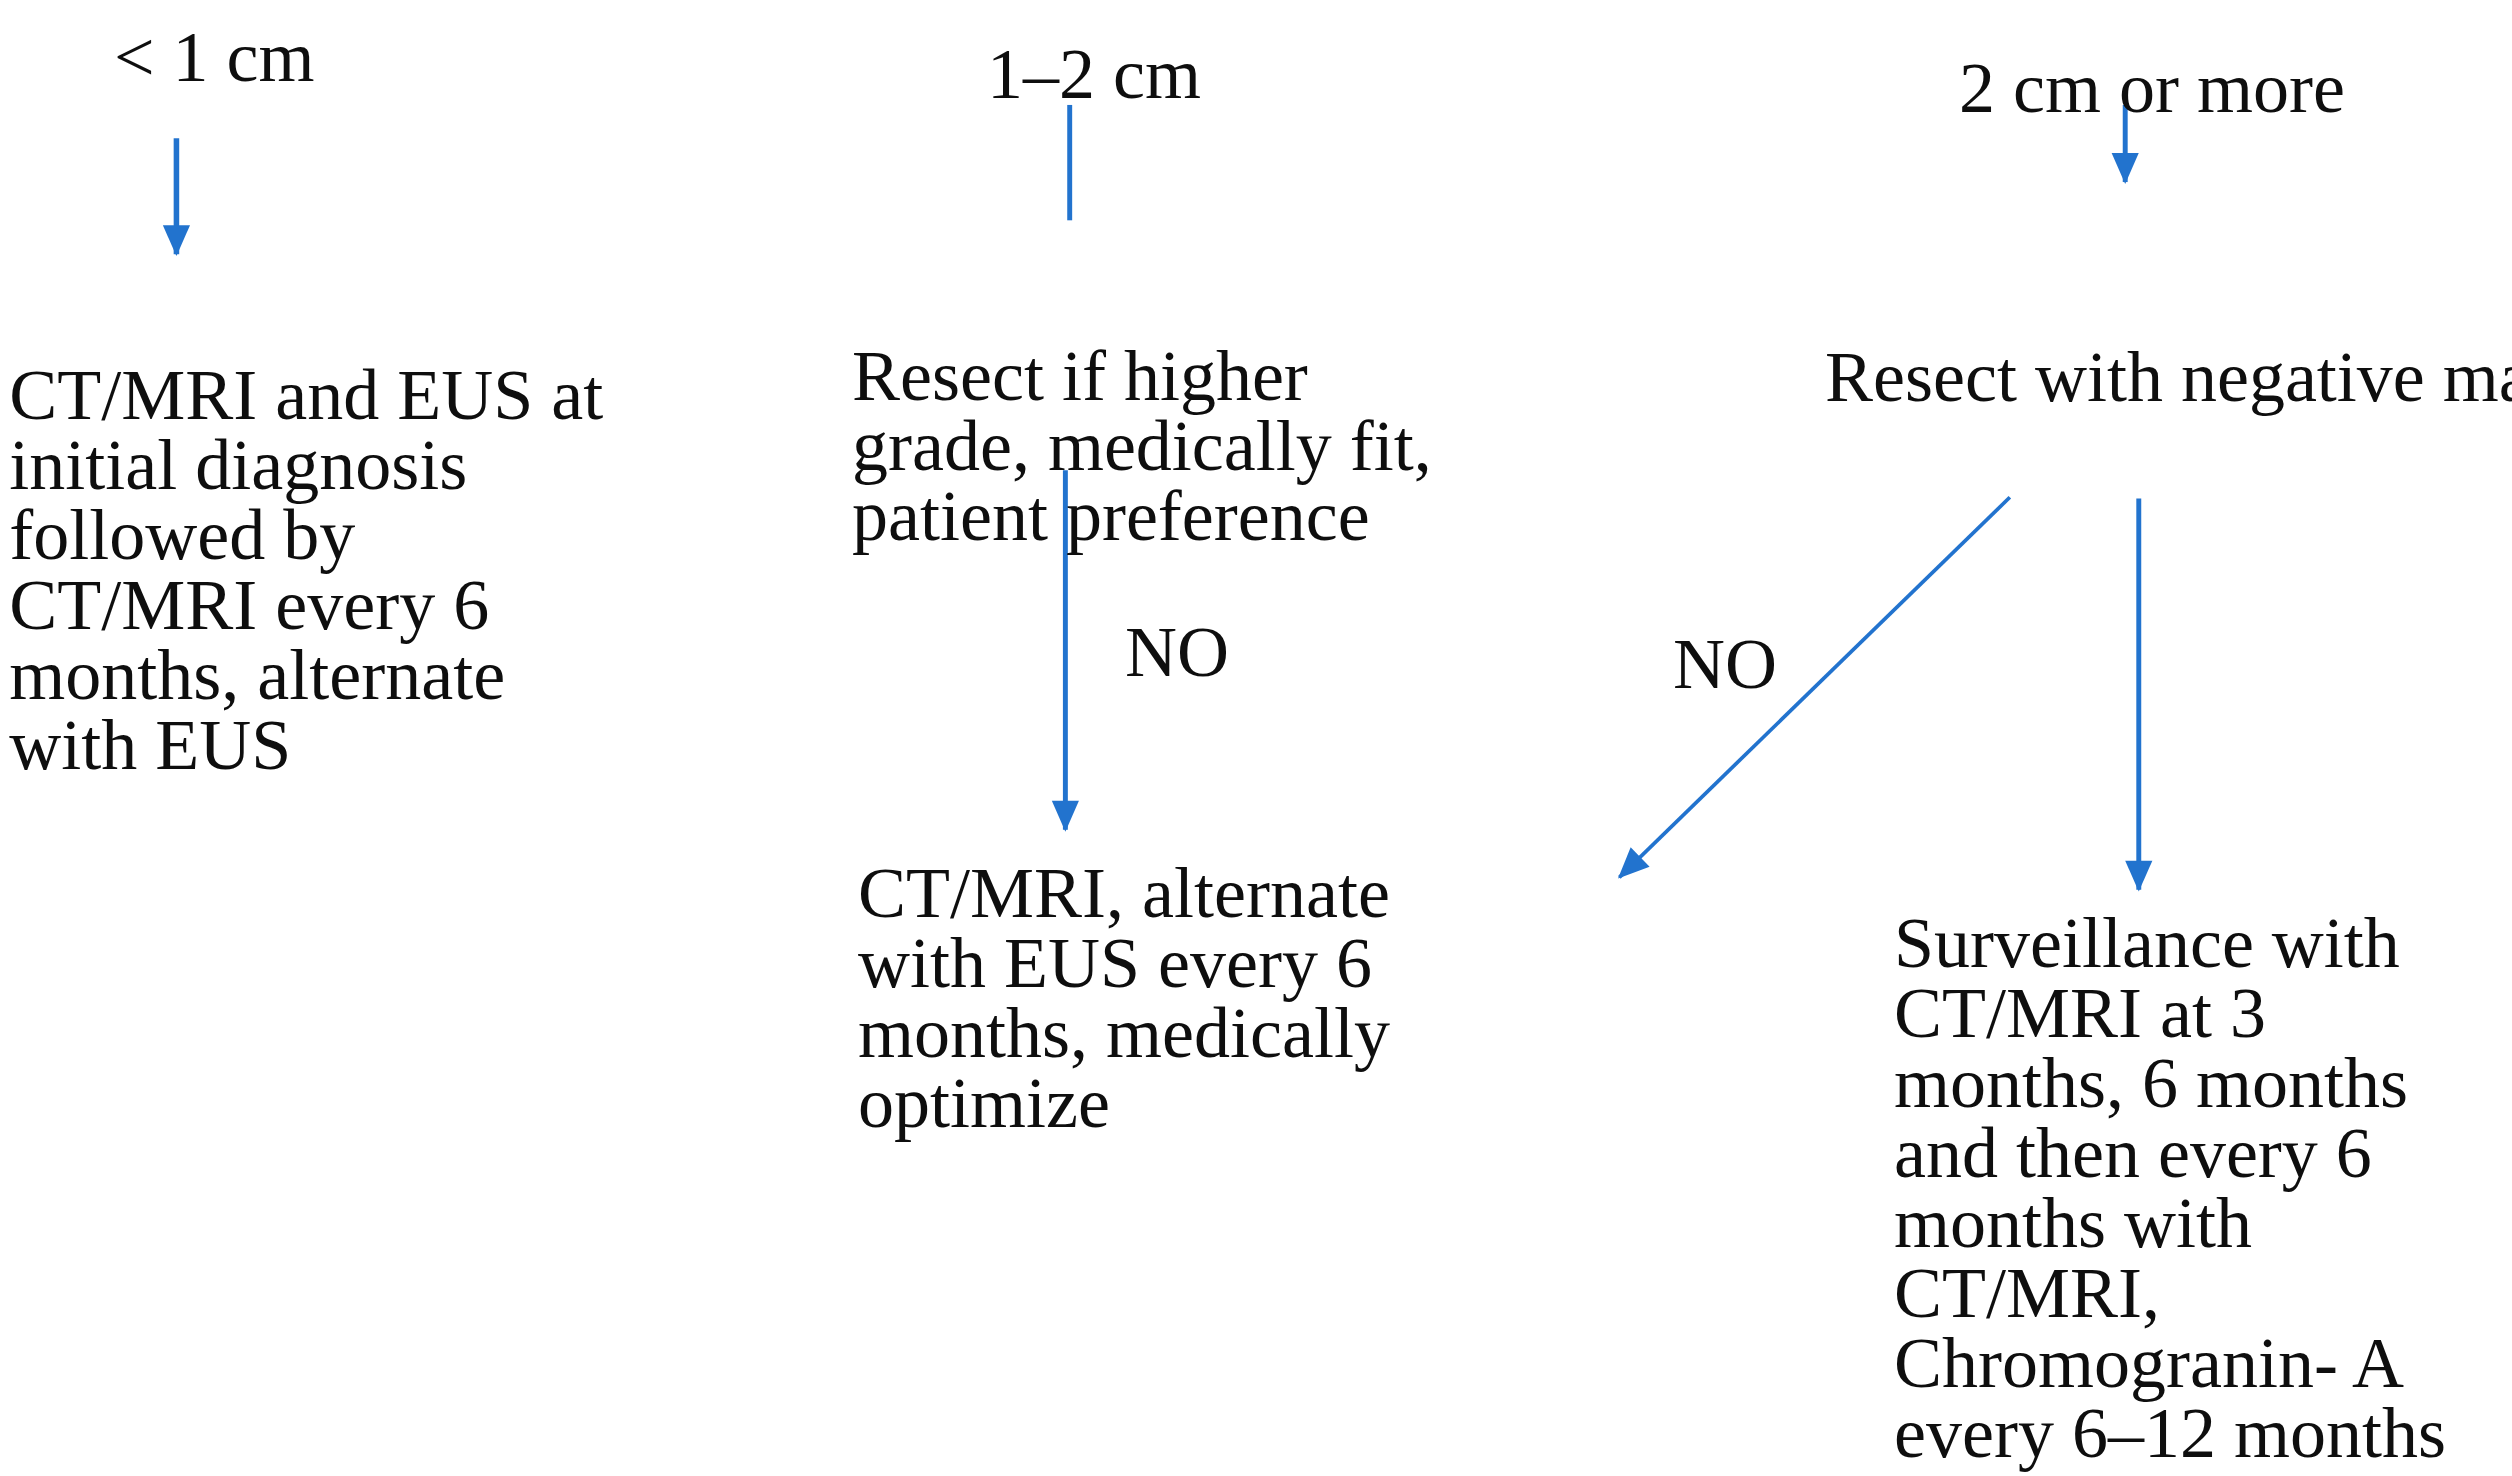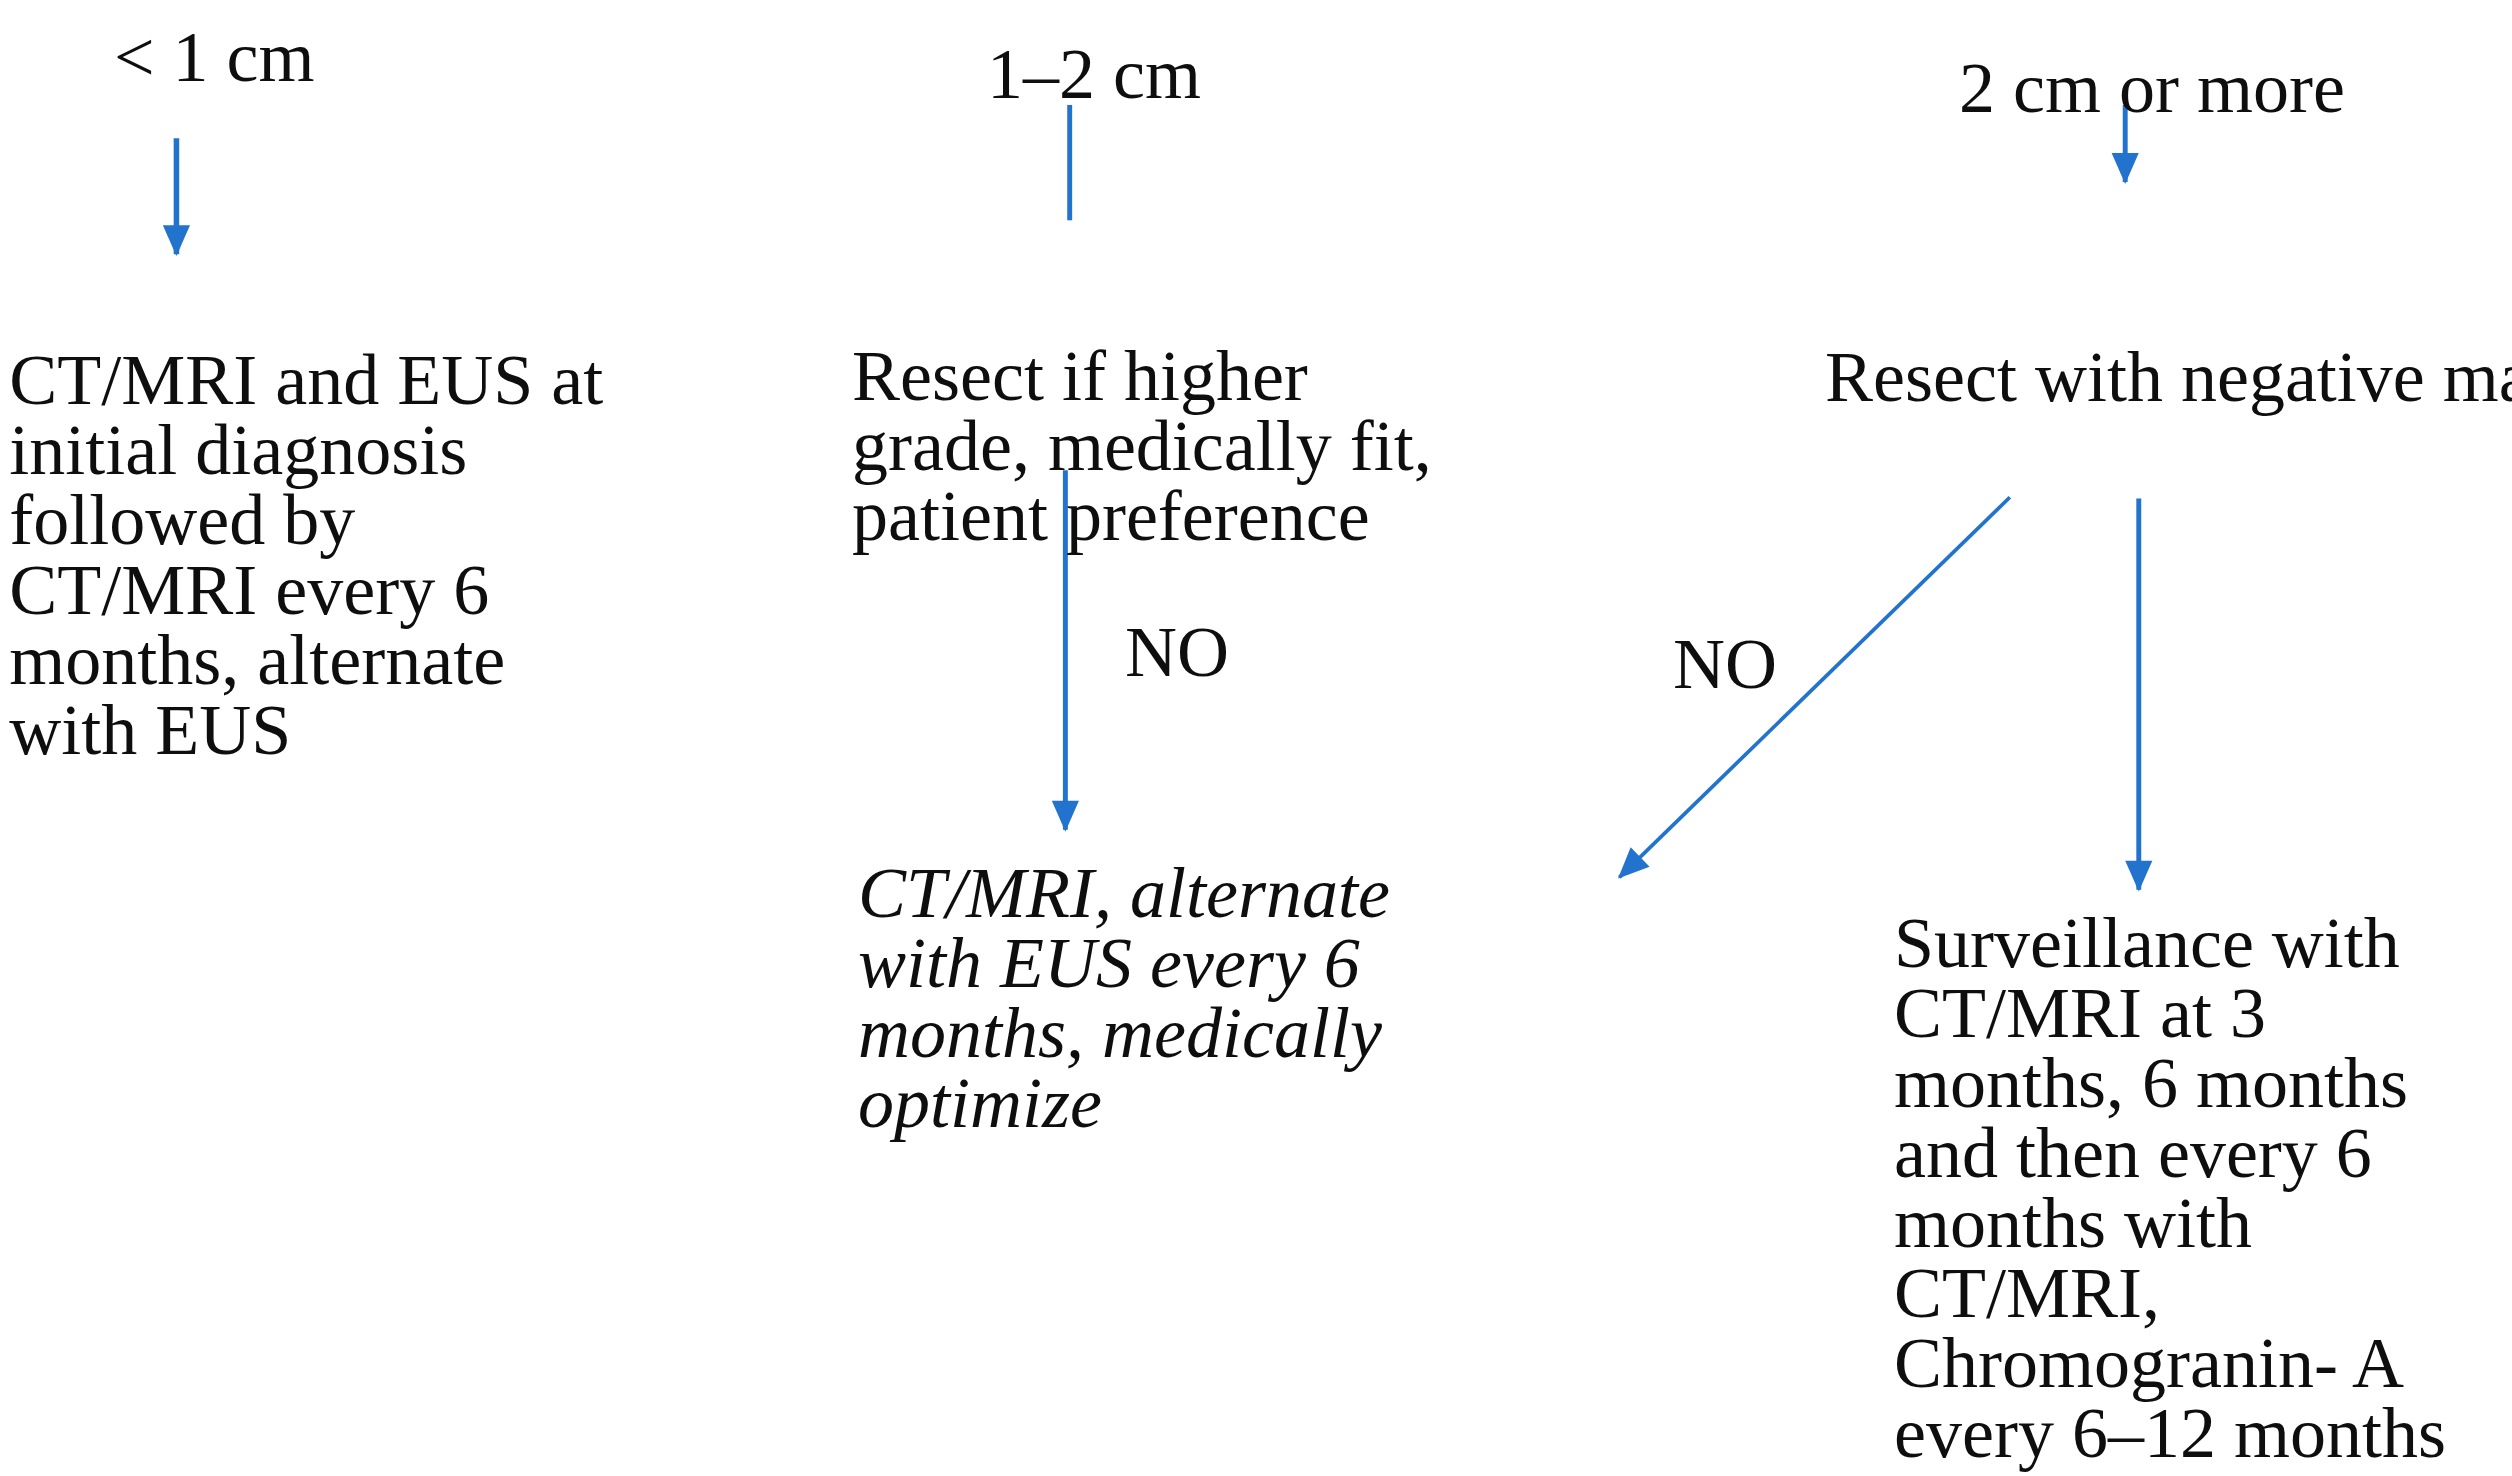--- a/index.html
+++ b/index.html
@@ -55,33 +55,33 @@
     </defs>
     <line x1="286" y1="224" x2="286" y2="412" stroke-width="9" marker-end="url(#ah)"></line>
     <line x1="1734" y1="170" x2="1734" y2="357" stroke-width="8"></line>
     <line x1="1727" y1="762" x2="1727" y2="1345" stroke-width="8" marker-end="url(#ah)"></line>
     <line x1="3445" y1="170" x2="3445" y2="295" stroke-width="8" marker-end="url(#ah)"></line>
     <line x1="3258" y1="806" x2="2625" y2="1422" stroke-width="6" marker-end="url(#ah)"></line>
     <line x1="3467" y1="808" x2="3467" y2="1442" stroke-width="8" marker-end="url(#ah)"></line>
   </svg>
 
   <div class="txt hdr" style="left:114px; top:21.6px;">&lt; 1 cm</div>
-  <div class="txt" style="left:9.3px; top:345px; width:709px;">CT/MRI and EUS at
+  <div class="txt" style="left:9.3px; top:360px; width:709px;">CT/MRI and EUS at
 initial diagnosis
 followed by
 CT/MRI every 6
 months, alternate
 with EUS</div>
 
   <div class="txt hdr" style="left:987px; top:39px;">1–2 cm</div>
   <div class="txt" style="left:852px; top:341px; width:679px;">Resect if higher
 grade, medically fit,
 patient preference</div>
   <div class="txt no-label" style="left:1125px; top:617px;">NO</div>
-  <div class="txt" style="left:858px; top:858px; width:679px;font-style:italic;">CT/MRI, alternate
+  <div class="txt" style="left:858px; top:858px; width:679px;">CT/MRI, alternate
 with EUS every 6
 months, medically
 optimize</div>
 
   <div class="txt hdr" style="left:1959px; top:21.6px;margin-top:31px;">2 cm or more</div>
   <div class="txt oneline" style="left:1825px; top:342px;">Resect with negative margins</div>
   <div class="txt no-label" style="left:1673px; top:629px;">NO</div>
   <div class="txt" style="left:1894px; top:908px; width:648px;">Surveillance with
 CT/MRI at 3
 months, 6 months

